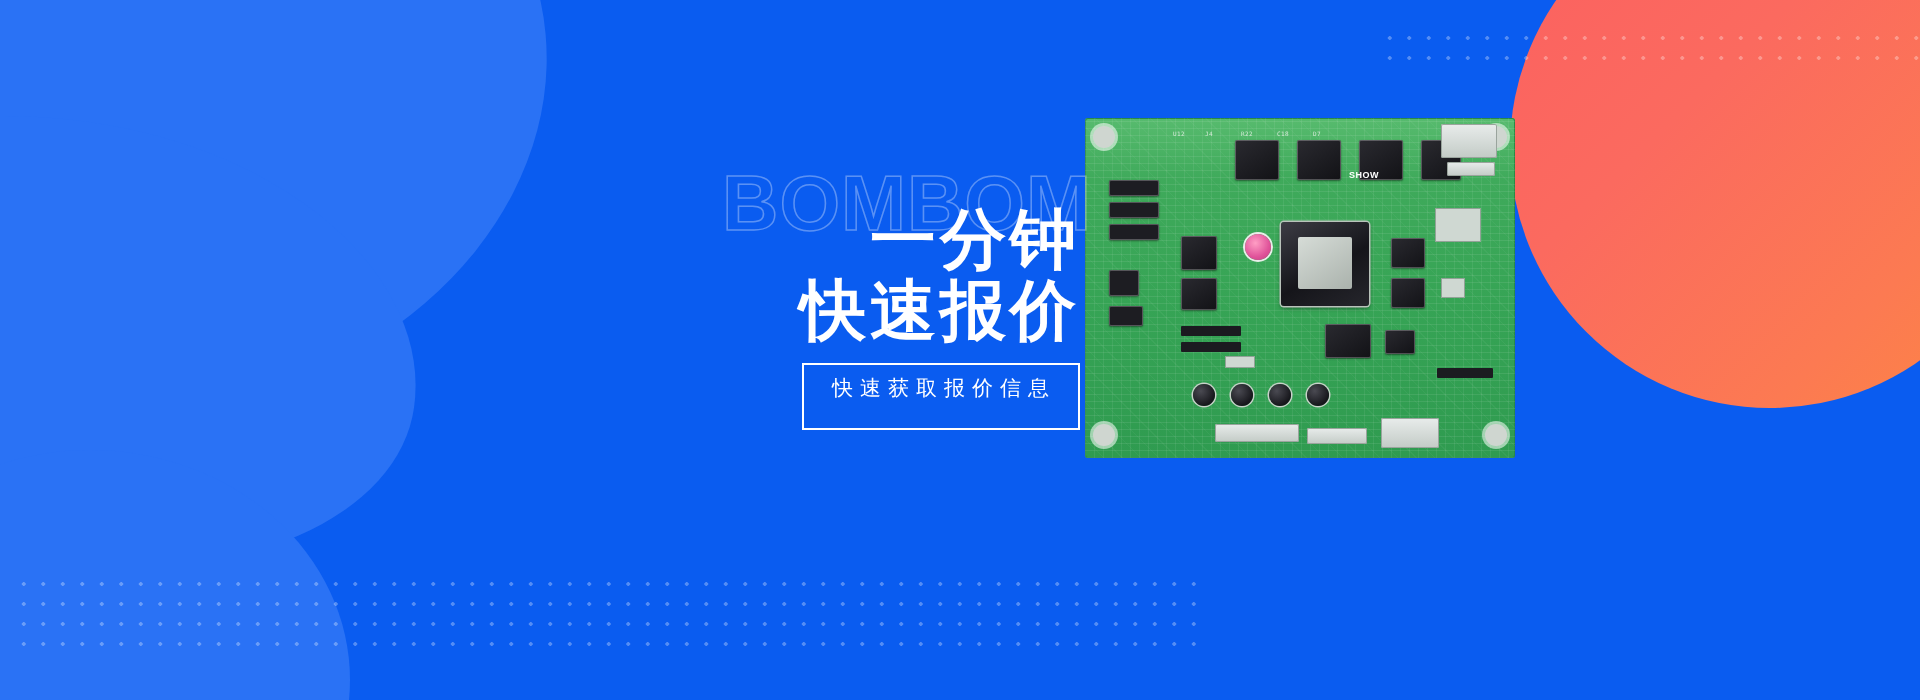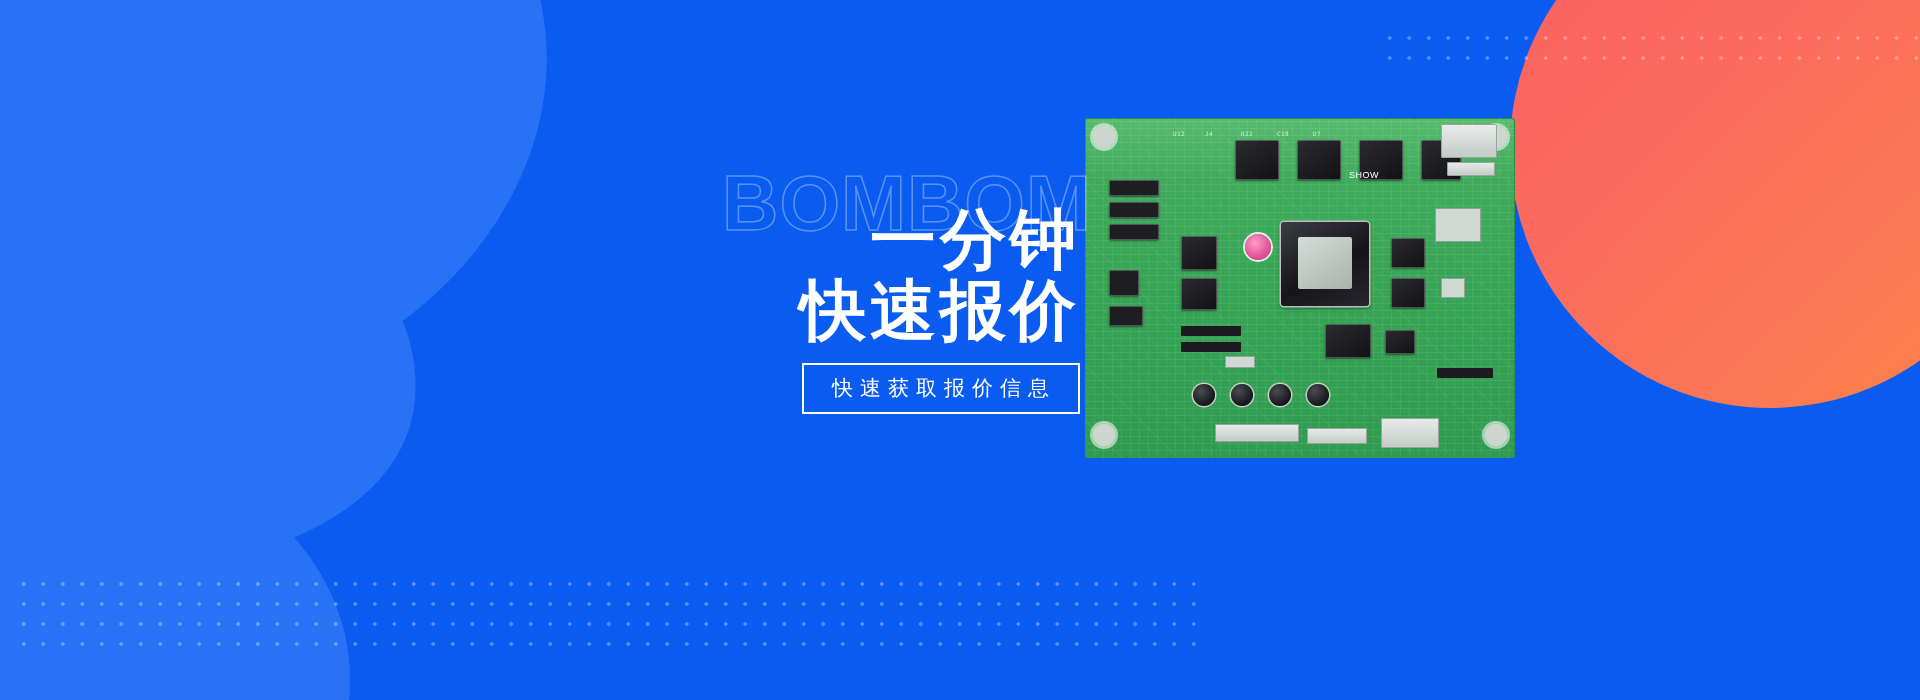--- a/index.html
+++ b/index.html
@@ -90,21 +90,21 @@
   .pinkcap{
     position:absolute; left:160px; top:116px; width:26px; height:26px; border-radius:50%;
     background:radial-gradient(circle at 40% 35%,#ff9ec4,#e0539a 60%,#c33a80);
     box-shadow:0 0 0 2px #e9eee9;
   }
   .hdr{ position:absolute; background:#1b1b20; border-radius:1px; }
   .silk{ position:absolute; color:#eaf3ea; font-size:6px; letter-spacing:.4px;
          font-family:"DejaVu Sans Mono",monospace; opacity:.85; }
   .showlogo{
     position:absolute; left:262px; top:52px; width:34px; height:30px;
-    color:#fff; font-size:9px; font-weight:normal; letter-spacing:.5px;
+    color:#fff; font-size:9px; font-weight:bold; letter-spacing:.5px;
     text-align:center; line-height:11px;
   }
 
   
   .text-block{
     position:absolute; left:640px; top:150px; width:440px; text-align:right;
   }
   .ghost{
     position:absolute; right:-12px; top:0px;
     font-size:78px; font-weight:bold; letter-spacing:1px;
@@ -122,21 +122,21 @@
     line-height:1.02;
   }
   .hl1{ font-size:66px; letter-spacing:4px; margin-top:56px; }
   .hl2{ font-size:66px; letter-spacing:4px; margin-top:4px; }
 
   .cta{
     position:relative; z-index:3;
     display:inline-block; margin-top:18px;
     border:2px solid #ffffff; color:#ffffff;
     font-size:21px; letter-spacing:7px; font-weight:500;
-    padding:9px 22px 10px 28px;
+    padding:9px 22px 26px 28px;
     font-family:"DejaVu Sans","Liberation Sans",sans-serif;
     background:transparent;
   }
   .tagline{
     position:relative; z-index:3;
     margin-top:16px; color:#ffffff;
     font-size:23px; letter-spacing:1px;
     font-family:"DejaVu Serif","Liberation Serif",serif;
     white-space:nowrap;
   }

